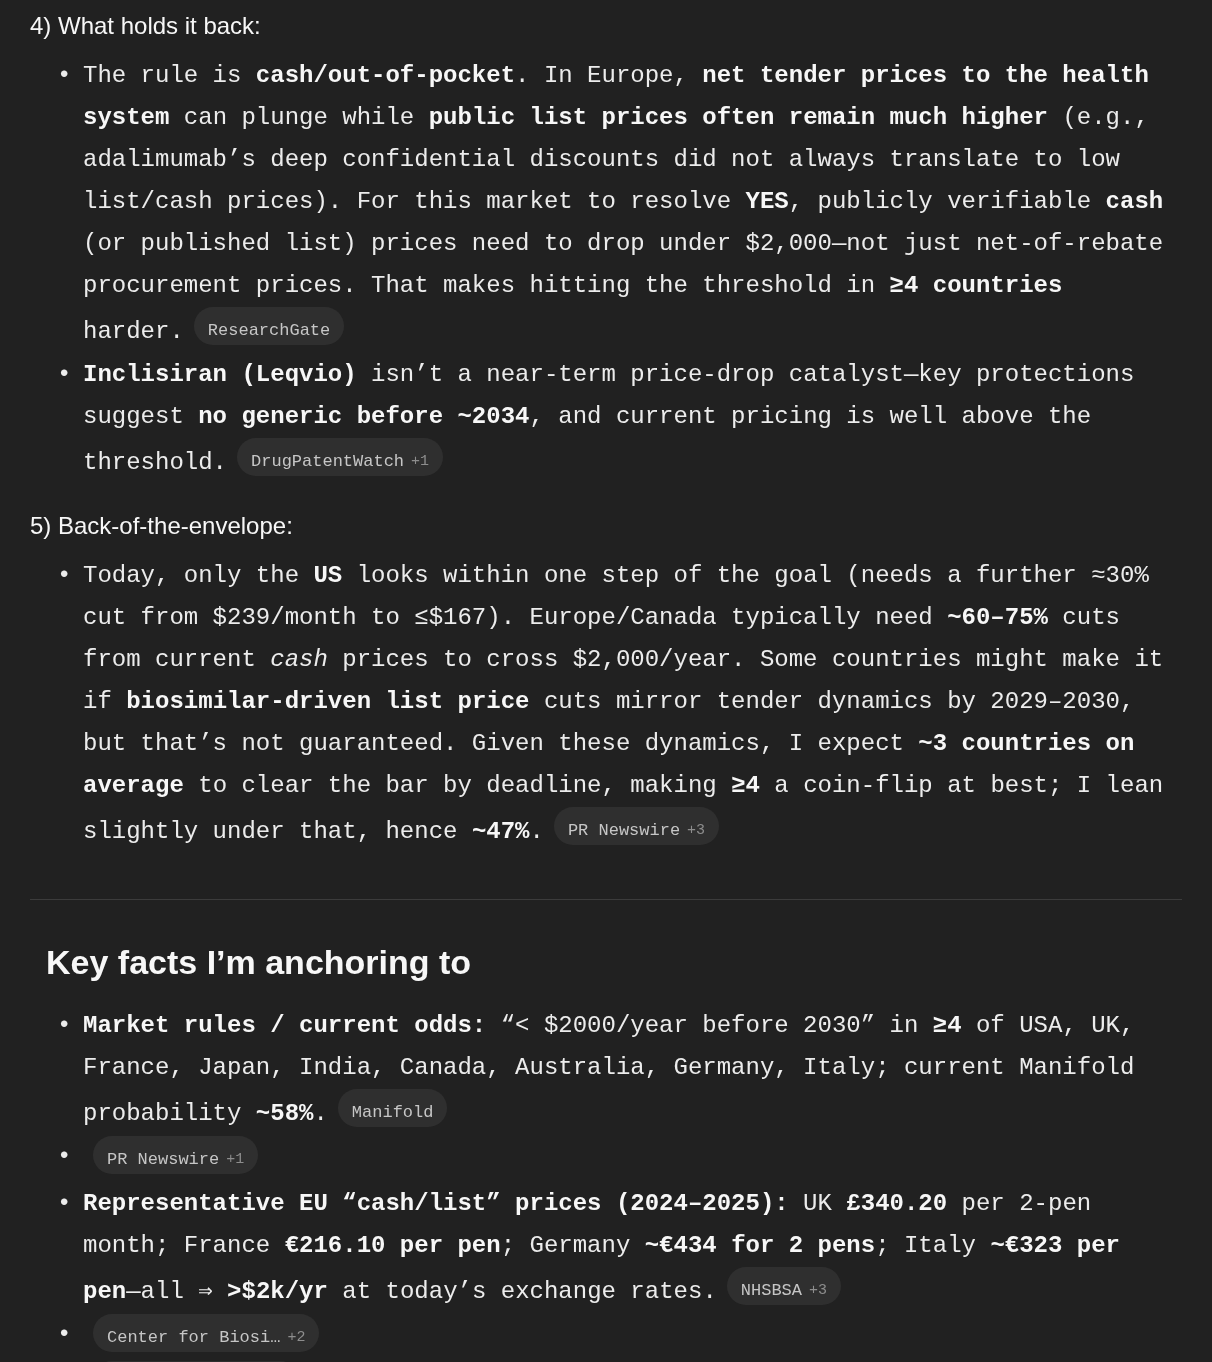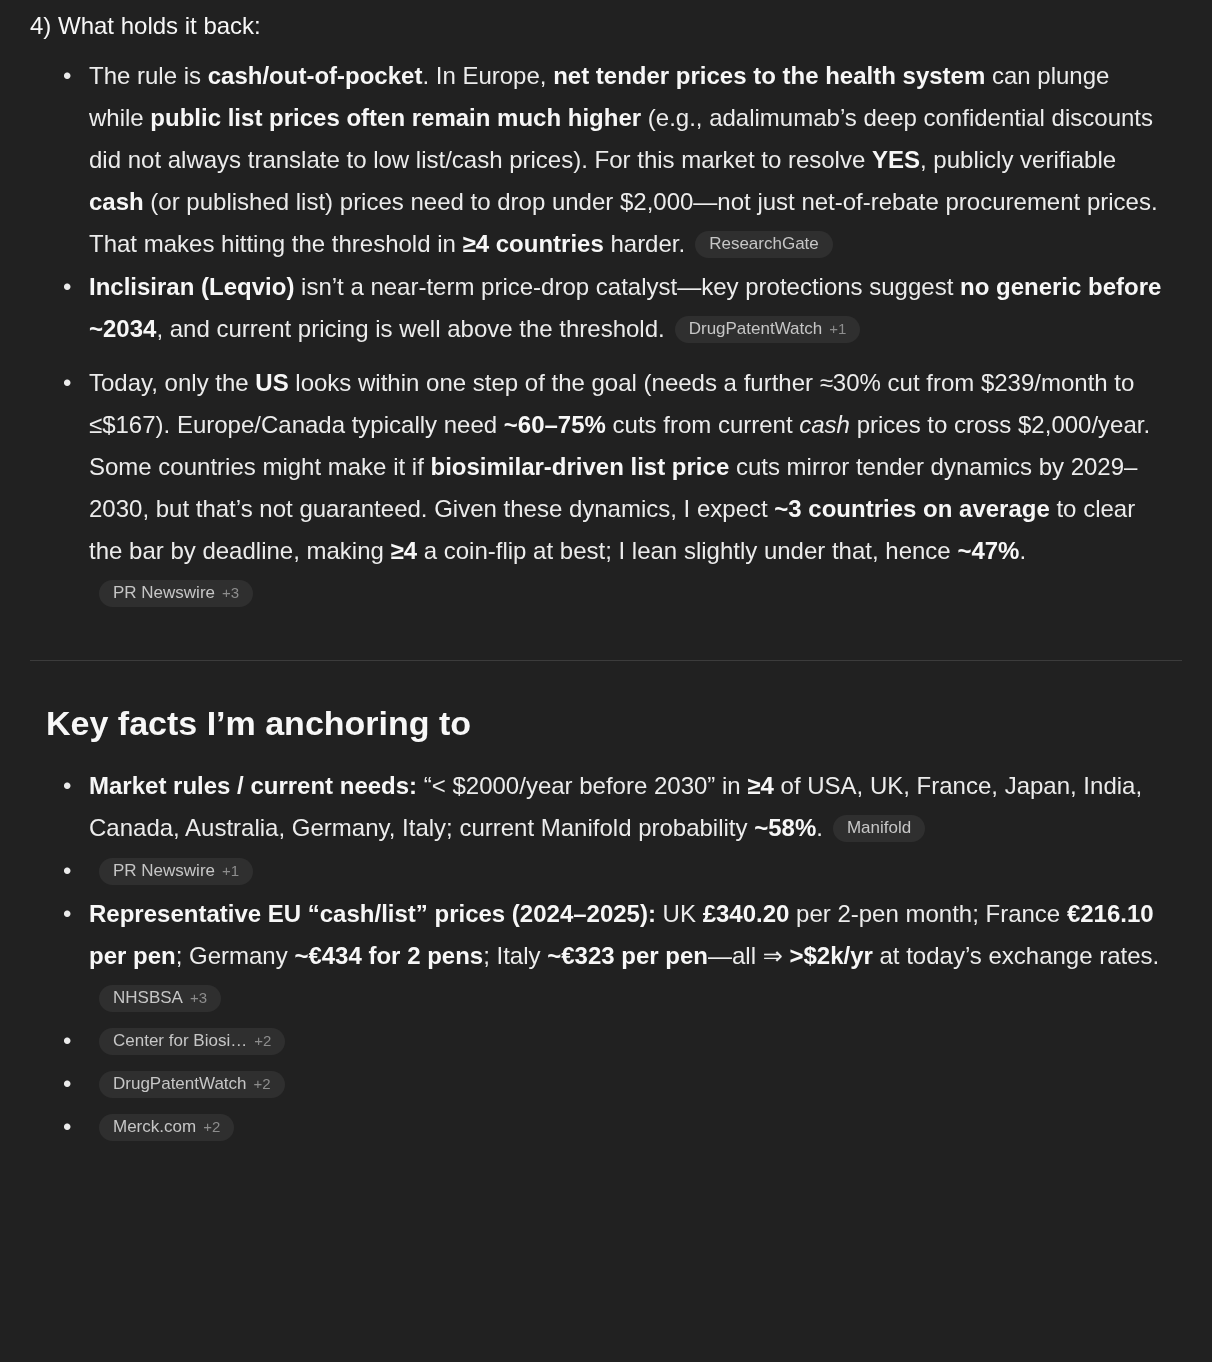--- a/index.html
+++ b/index.html
@@ -37,42 +37,43 @@
   h3.sec.first{margin-top:6px;}
   h2.kf{
     font-size:34px;
     font-weight:700;
     color:var(--bold-text);
     line-height:1.3;
     margin:40px 16px 20px;
   }
   ul.blist{
     list-style:none;
-    margin:12px;
+    margin:6px;
     padding:0 0 0 47px;
+    font-family:Liberation Mono, monospace;
   }
   ul.blist li{
     position:relative;
     margin:1px 0;
   }
   ul.blist li::before{
     content:"\2022";
     position:absolute;
     left:-26px;
     top:0;
     color:var(--text);
   }
   .b{font-weight:700;color:var(--bold-text);}
   .i{font-style:italic;}
   .pill{
     display:inline-flex;
     align-items:center;
     background:var(--pill-bg);
     border-radius:999px;
-    padding:3px 14px 5px;
+    padding:14px 14px 5px;
     margin-left:10px;
     font-size:17px;
     line-height:19px;
     color:var(--pill-text);
     white-space:nowrap;
     vertical-align:3px;
     cursor:pointer;
   }
   .pill-extra{
     color:var(--pill-extra);
@@ -95,32 +96,33 @@
   <ul class="blist">
     <li><span><span>The rule is </span><span class="b">cash/out-of-pocket</span><span>. In Europe, </span><span class="b">net tender prices to the health system</span><span> can plunge while </span><span class="b">public list prices often remain much higher</span><span> (e.g., adalimumab’s deep confidential discounts did not always translate to low list/cash prices). For this market to resolve </span><span class="b">YES</span><span>, publicly verifiable </span><span class="b">cash</span><span> (or published list) prices need to drop under $2,000—not just net-of-rebate procurement prices. That makes hitting the threshold in </span><span class="b">≥4 countries</span><span> harder.</span></span><span class="pill">
           <span class="pill-label">ResearchGate</span>
         </span></li>
     <li><span><span class="b">Inclisiran (Leqvio)</span><span> isn’t a near-term price-drop catalyst—key protections suggest </span><span class="b">no generic before ~2034</span><span>, and current pricing is well above the threshold.</span></span><span class="pill">
           <span class="pill-label">DrugPatentWatch</span>
           <span class="pill-extra">+1</span>
         </span></li>
   </ul>
 
+  <h3 class="sec">5) Back-of-the-envelope:</h3>
   <ul class="blist">
     <li><span><span>Today, only the </span><span class="b">US</span><span> looks within one step of the goal (needs a further ≈30% cut from $239/month to ≤$167). Europe/Canada typically need </span><span class="b">~60–75%</span><span> cuts from current </span><span class="i">cash</span><span> prices to cross $2,000/year. Some countries might make it if </span><span class="b">biosimilar-driven list price</span><span> cuts mirror tender dynamics by 2029–2030, but that’s not guaranteed. Given these dynamics, I expect </span><span class="b">~3 countries on average</span><span> to clear the bar by deadline, making </span><span class="b">≥4</span><span> a coin-flip at best; I lean slightly under that, hence </span><span class="b">~47%</span><span>.</span></span><span class="pill">
           <span class="pill-label">PR Newswire</span>
           <span class="pill-extra">+3</span>
         </span></li>
   </ul>
 
   <hr class="div">
 
   <h2 class="kf">Key facts I’m anchoring to</h2>
   <ul class="blist">
-    <li><span><span class="b">Market rules / current needs:</span><span> “&lt; $2000/year before 2030” in </span><span class="b">≥4</span><span> of USA, UK, France, Japan, India, Canada, Australia, Germany, Italy; current Manifold probability </span><span class="b">~58%</span><span>.</span></span><span class="pill">
+    <li><span><span class="b">Market rules / current odds:</span><span> “&lt; $2000/year before 2030” in </span><span class="b">≥4</span><span> of USA, UK, France, Japan, India, Canada, Australia, Germany, Italy; current Manifold probability </span><span class="b">~58%</span><span>.</span></span><span class="pill">
           <span class="pill-label">Manifold</span>
         </span></li>
     <li><span class="pill">
           <span class="pill-label">PR Newswire</span>
           <span class="pill-extra">+1</span>
         </span></li>
     <li><span><span class="b">Representative EU “cash/list” prices (2024–2025):</span><span> UK </span><span class="b">£340.20</span><span> per 2-pen month; France </span><span class="b">€216.10 per pen</span><span>; Germany </span><span class="b">~€434 for 2 pens</span><span>; Italy </span><span class="b">~€323 per pen</span><span>—all ⇒ </span><span class="b">&gt;$2k/yr</span><span> at today’s exchange rates.</span></span><span class="pill">
           <span class="pill-label">NHSBSA</span>
           <span class="pill-extra">+3</span>
         </span></li>

